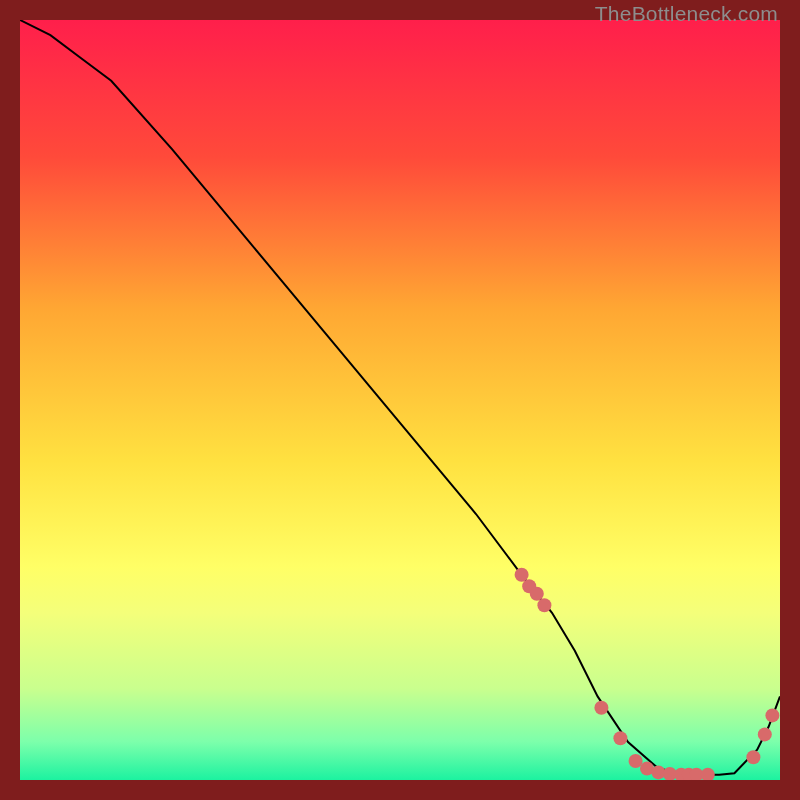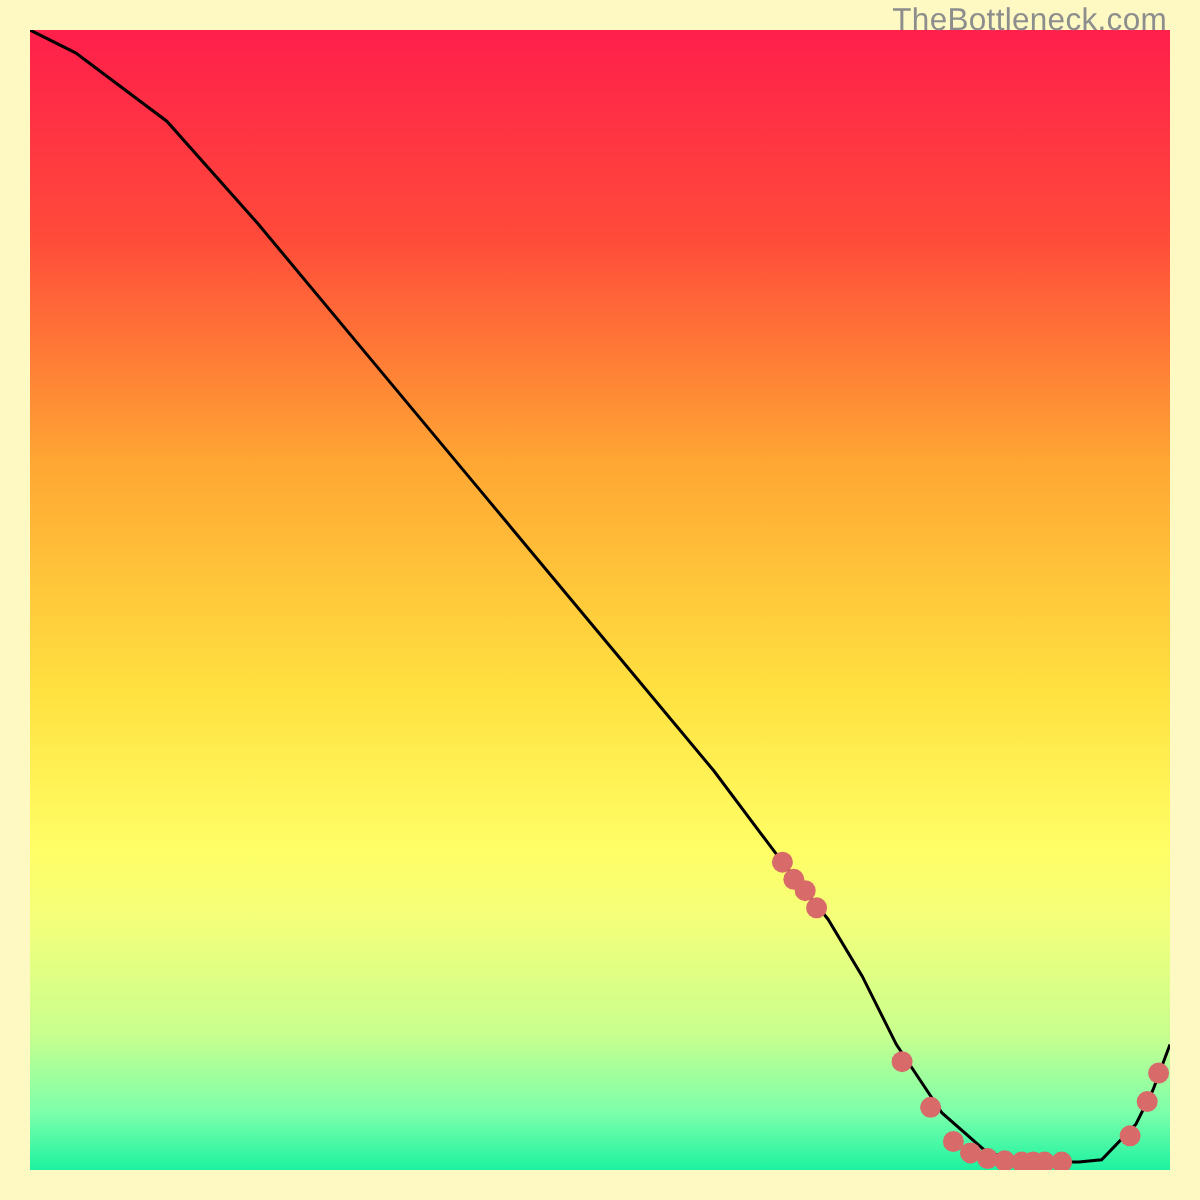--- a/index.html
+++ b/index.html
@@ -1,21 +1,21 @@
 <!DOCTYPE html>
 <html><head>
 <meta charset="utf-8">
 <style>
   * { margin: 0; padding: 0; box-sizing: border-box; }
   html, body { width: 800px; height: 800px; overflow: hidden; background: #000; }
   .frame {
     position: relative;
     width: 800px;
     height: 800px;
-    background: #fef9c3;
+    background: #7f1d1d;
   }
   .plot {
     position: absolute;
     left: 20px;
     top: 20px;
     width: 760px;
     height: 760px;
     
   }
   .watermark {

